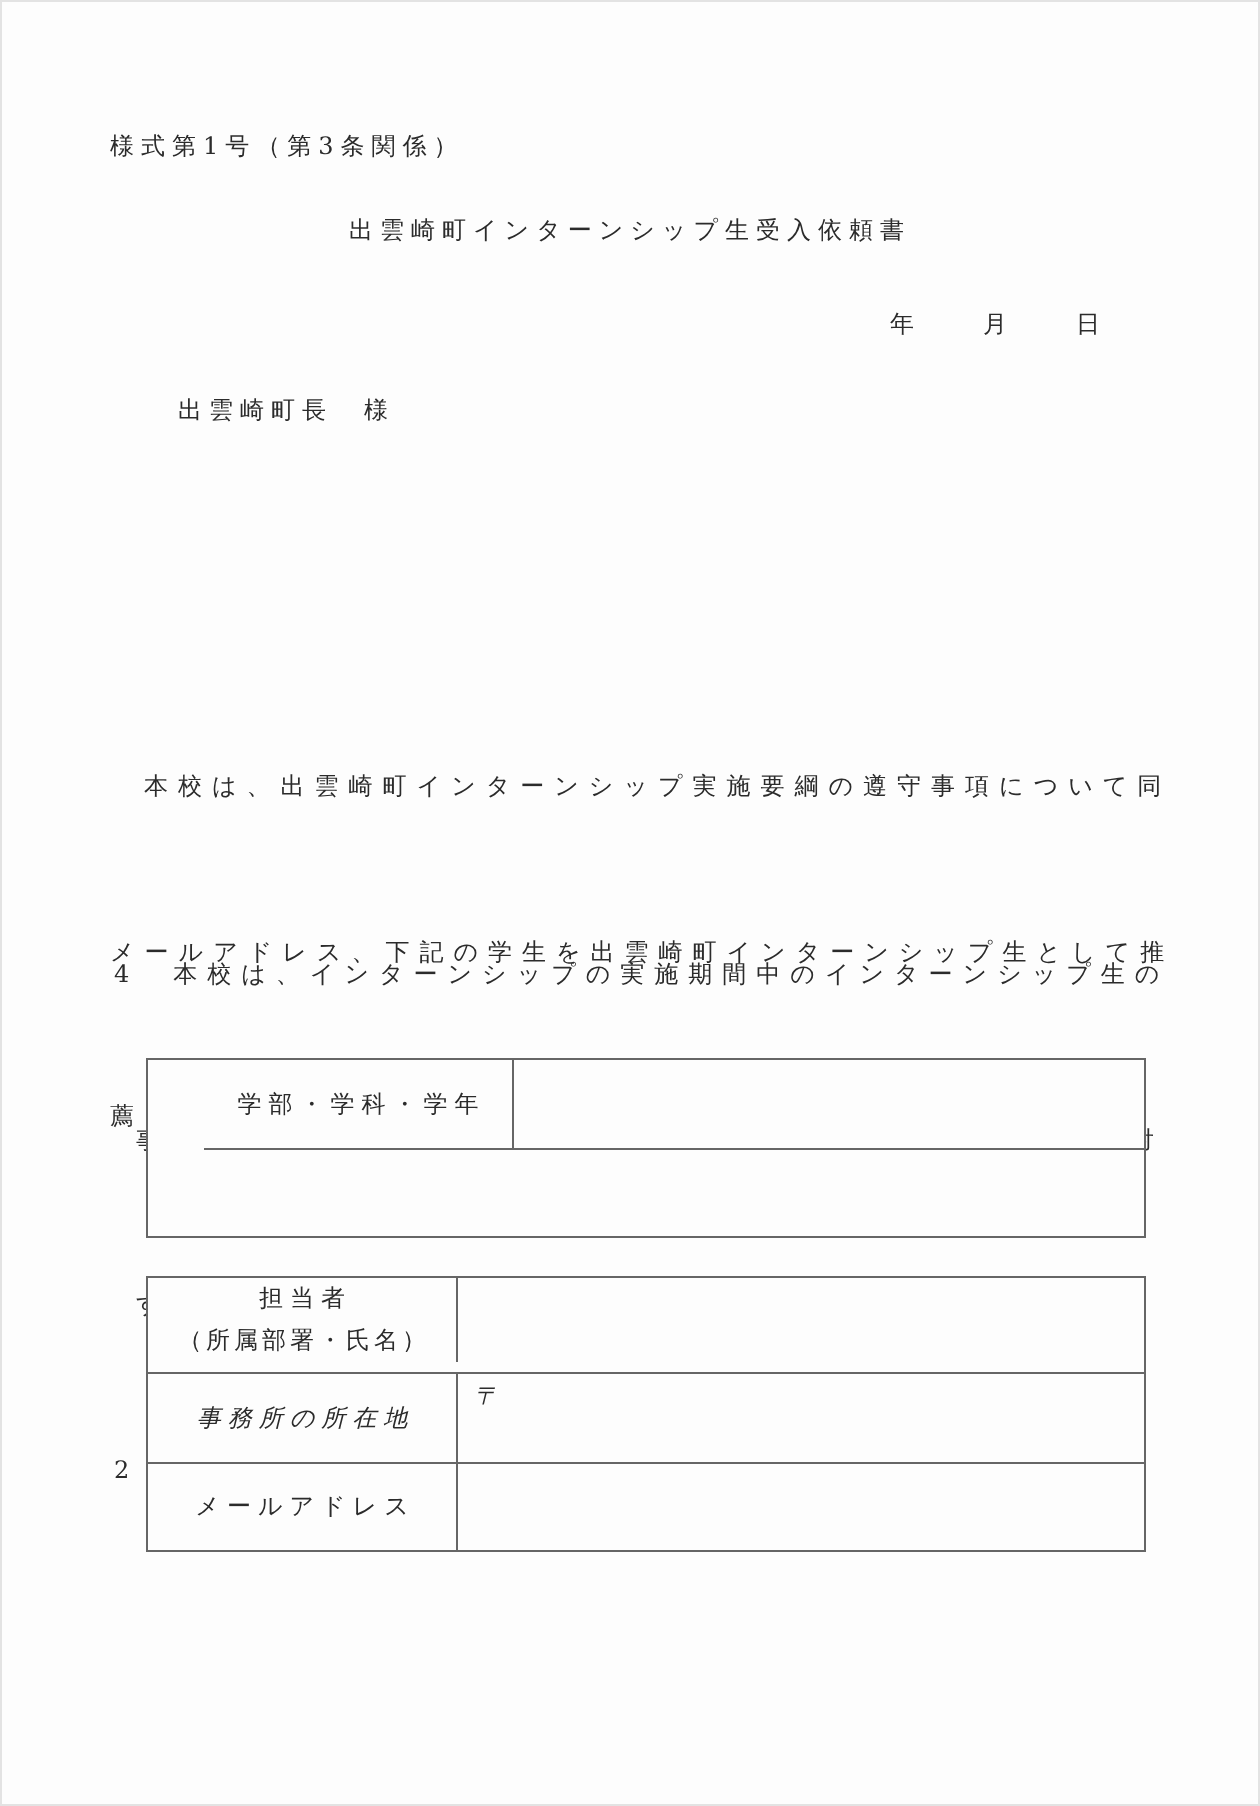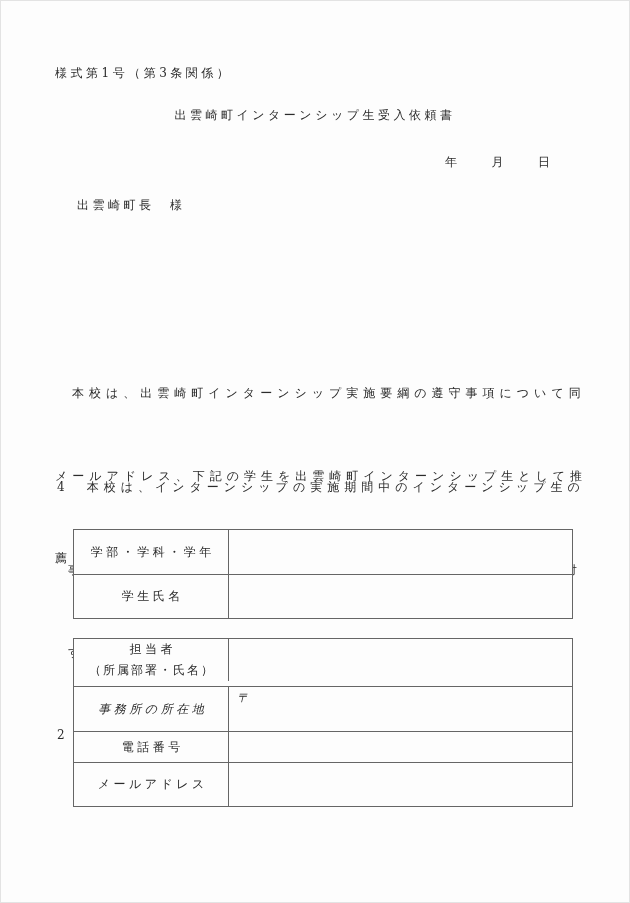--- a/index.html
+++ b/index.html
@@ -14,31 +14,31 @@
     box-shadow:inset 0 0 0 1px #e3e3e3;
     overflow:hidden;
   }
   .abs{position:absolute;white-space:pre;}
   .ls-n{letter-spacing:3.5px;}      
   .ls-j{letter-spacing:5px;}        
 
   .form-number{left:55px;top:65px;}
   .doc-title{left:0;right:0;top:107px;text-align:center;}
   .date-line{left:445px;top:154px;}
-  .addressee{left:77px;top:197px;}
+  .addressee{left:89px;top:197px;}
 
   .sender-block{left:237px;top:241px;line-height:23px;}
 
   .body-par{left:55px;top:325px;line-height:27.5px;}
   .clauses{left:57px;top:419px;line-height:27.5px;}
   .clause-cont{margin-left:11px;}
 
   
   .ftable{position:absolute;left:73px;width:500px;box-sizing:border-box;border:1px solid #666;background:#fdfdfd;}
-  .student-table{top:529px;}
+  .student-table{top:529px;padding-left:28px;}
   .contact-table{top:638px;}
   .trow{display:flex;border-bottom:1px solid #666;box-sizing:border-box;}
   .trow:last-child{border-bottom:none;}
   .tlabel{
     width:155px;box-sizing:border-box;border-right:1px solid #666;
     display:flex;flex-direction:column;align-items:center;justify-content:center;
     letter-spacing:3.5px;text-indent:3.5px;line-height:21px;text-align:center;
   }
   .tlabel .tight{letter-spacing:2px;text-indent:2px;}
   .tvalue{flex:1;box-sizing:border-box;}
@@ -72,40 +72,35 @@
     <div class="clause-cont">する損害の賠償に関し、保険の加入その他必要な措置を講じます。</div>
     <div>2　インターンシップ生は、本校の学生としての身分を有します。</div>
   </div>
 
   <div class="ftable student-table">
     <div class="trow r-h45">
       <div class="tlabel">学部・学科・学年</div>
       <div class="tvalue"></div>
     </div>
     <div class="trow r-h43">
-      <div class="tlabel">学生氏名</div>
       <div class="tvalue"></div>
     </div>
   </div>
 
   <div class="ftable contact-table">
     <div class="trow r-h48">
       <div class="tlabel">
         <div>担当者</div>
         <div class="tight">（所属部署・氏名）</div>
       </div>
       <div class="tvalue"></div>
     </div>
     <div class="trow r-h46">
       <div class="tlabel">事務所の所在地</div>
       <div class="tvalue topleft">〒</div>
     </div>
-    <div class="trow r-h31">
-      <div class="tlabel">電話番号</div>
-      <div class="tvalue"></div>
-    </div>
     <div class="trow r-h44">
       <div class="tlabel">メールアドレス</div>
       <div class="tvalue"></div>
     </div>
   </div>
 
 </div>
 
 </body></html>

